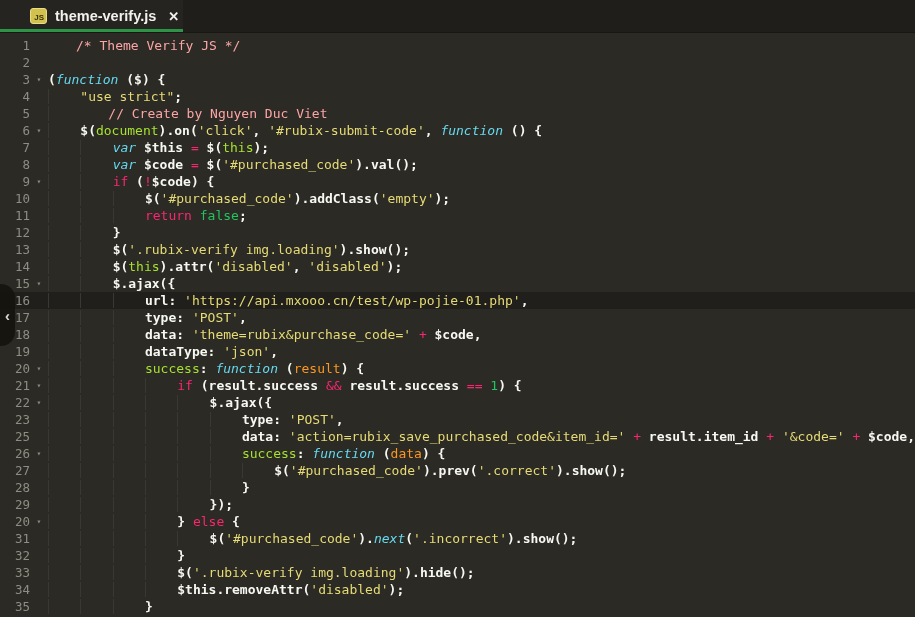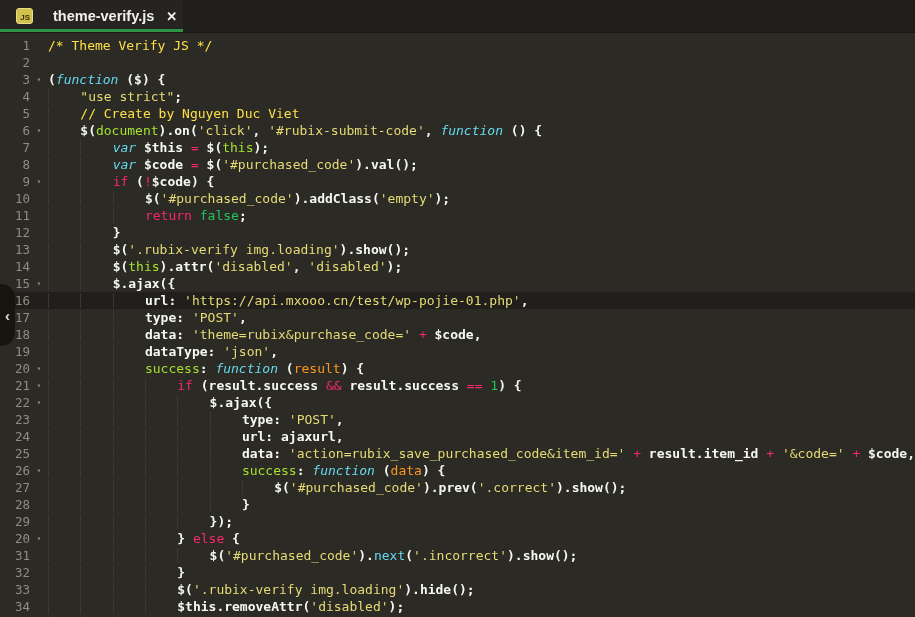--- a/index.html
+++ b/index.html
@@ -16,21 +16,21 @@
     background: #1f1e1b;
     display: flex;
     align-items: stretch;
     border-bottom: 1px solid #181712;
   }
   .tab {
     width: 183px;
     background: #252420;
     display: flex;
     align-items: center;
-    padding-left: 16px;
+    padding-left: 30px;
     box-shadow: inset 0 -3px 0 0 #2e9447;
     cursor: pointer;
   }
   .file-icon {
     width: 17px; height: 16px;
     background: #d3c14d;
     border: 1px solid #e8dd88;
     border-radius: 3px;
     color: #35330f;
     font-size: 8px;
@@ -38,21 +38,21 @@
     display: flex;
     align-items: flex-end;
     justify-content: flex-end;
     padding: 1px 2px;
     flex: none;
   }
   .tab-title {
     color: #f2f1ee;
     font-size: 14.5px;
     font-weight: bold;
-    margin-left: 20px;
+    margin-left: 8px;
     white-space: nowrap;
   }
   .tab-close {
     color: #f2f1ee;
     font-size: 13px;
     font-weight: bold;
     margin-left: 12px;
     cursor: pointer;
   }
 
@@ -90,25 +90,25 @@
     text-align: center;
     color: #8a887e;
     font-size: 8px;
     line-height: 17px;
   }
   .src { display: inline-block; }
   .ig { border-left: 1px solid #3a3931; }
 
   
   .tk-w { color: #f8f8f2; font-weight: bold; }
-  .tk-c { color: #fde047; }
+  .tk-c { color: #fca5a5; margin-left: 28px; }
   .tk-s { color: #e6db74; }
   .tk-k { color: #f92672; }
   .tk-f { color: #66d9ef; font-style: italic; }
-  .tk-n { color: #66d9ef; }
+  .tk-n { color: #66d9ef; font-style: italic; }
   .tk-g { color: #a6e22e; }
   .tk-o { color: #fd971f; }
   .tk-p { color: #22c55e; }
 
   
   .side-toggle {
     position: absolute;
     left: -16px;
     top: 251px; 
     width: 31px;
@@ -156,21 +156,20 @@
       <div class="line"><span class="gut"><span class="num">14</span><span class="fold"></span></span><span class="src"><span class="ig">    </span><span class="ig">    </span><span class="tk-w">$(</span><span class="tk-g">this</span><span class="tk-w">).attr(</span><span class="tk-s">'disabled'</span><span class="tk-w">, </span><span class="tk-s">'disabled'</span><span class="tk-w">);</span></span></div>
       <div class="line"><span class="gut"><span class="num">15</span><span class="fold">▾</span></span><span class="src"><span class="ig">    </span><span class="ig">    </span><span class="tk-w">$.ajax({</span></span></div>
       <div class="line hl"><span class="gut"><span class="num">16</span><span class="fold"></span></span><span class="src"><span class="ig">    </span><span class="ig">    </span><span class="ig">    </span><span class="tk-w">url: </span><span class="tk-s">'https://api.mxooo.cn/test/wp-pojie-01.php'</span><span class="tk-w">,</span></span></div>
       <div class="line"><span class="gut"><span class="num">17</span><span class="fold"></span></span><span class="src"><span class="ig">    </span><span class="ig">    </span><span class="ig">    </span><span class="tk-w">type: </span><span class="tk-s">'POST'</span><span class="tk-w">,</span></span></div>
       <div class="line"><span class="gut"><span class="num">18</span><span class="fold"></span></span><span class="src"><span class="ig">    </span><span class="ig">    </span><span class="ig">    </span><span class="tk-w">data: </span><span class="tk-s">'theme=rubix&amp;purchase_code='</span><span class="tk-w"> </span><span class="tk-k">+</span><span class="tk-w"> $code,</span></span></div>
       <div class="line"><span class="gut"><span class="num">19</span><span class="fold"></span></span><span class="src"><span class="ig">    </span><span class="ig">    </span><span class="ig">    </span><span class="tk-w">dataType: </span><span class="tk-s">'json'</span><span class="tk-w">,</span></span></div>
       <div class="line"><span class="gut"><span class="num">20</span><span class="fold">▾</span></span><span class="src"><span class="ig">    </span><span class="ig">    </span><span class="ig">    </span><span class="tk-g">success</span><span class="tk-w">: </span><span class="tk-f">function</span><span class="tk-w"> (</span><span class="tk-o">result</span><span class="tk-w">) {</span></span></div>
       <div class="line"><span class="gut"><span class="num">21</span><span class="fold">▾</span></span><span class="src"><span class="ig">    </span><span class="ig">    </span><span class="ig">    </span><span class="ig">    </span><span class="tk-k">if</span><span class="tk-w"> (result.success </span><span class="tk-k">&amp;&amp;</span><span class="tk-w"> result.success </span><span class="tk-k">==</span><span class="tk-w"> </span><span class="tk-p">1</span><span class="tk-w">) {</span></span></div>
       <div class="line"><span class="gut"><span class="num">22</span><span class="fold">▾</span></span><span class="src"><span class="ig">    </span><span class="ig">    </span><span class="ig">    </span><span class="ig">    </span><span class="ig">    </span><span class="tk-w">$.ajax({</span></span></div>
       <div class="line"><span class="gut"><span class="num">23</span><span class="fold"></span></span><span class="src"><span class="ig">    </span><span class="ig">    </span><span class="ig">    </span><span class="ig">    </span><span class="ig">    </span><span class="ig">    </span><span class="tk-w">type: </span><span class="tk-s">'POST'</span><span class="tk-w">,</span></span></div>
-      <div class="line"><span class="gut"><span class="num">24</span><span class="fold"></span></span><span class="src"><span class="ig">    </span><span class="ig">    </span><span class="ig">    </span><span class="ig">    </span><span class="ig">    </span><span class="ig">    </span><span class="tk-w">url: ajaxurl,</span></span></div>
       <div class="line"><span class="gut"><span class="num">25</span><span class="fold"></span></span><span class="src"><span class="ig">    </span><span class="ig">    </span><span class="ig">    </span><span class="ig">    </span><span class="ig">    </span><span class="ig">    </span><span class="tk-w">data: </span><span class="tk-s">'action=rubix_save_purchased_code&amp;item_id='</span><span class="tk-w"> </span><span class="tk-k">+</span><span class="tk-w"> result.item_id </span><span class="tk-k">+</span><span class="tk-w"> </span><span class="tk-s">'&amp;code='</span><span class="tk-w"> </span><span class="tk-k">+</span><span class="tk-w"> $code,</span></span></div>
       <div class="line"><span class="gut"><span class="num">26</span><span class="fold">▾</span></span><span class="src"><span class="ig">    </span><span class="ig">    </span><span class="ig">    </span><span class="ig">    </span><span class="ig">    </span><span class="ig">    </span><span class="tk-g">success</span><span class="tk-w">: </span><span class="tk-f">function</span><span class="tk-w"> (</span><span class="tk-o">data</span><span class="tk-w">) {</span></span></div>
       <div class="line"><span class="gut"><span class="num">27</span><span class="fold"></span></span><span class="src"><span class="ig">    </span><span class="ig">    </span><span class="ig">    </span><span class="ig">    </span><span class="ig">    </span><span class="ig">    </span><span class="ig">    </span><span class="tk-w">$(</span><span class="tk-s">'#purchased_code'</span><span class="tk-w">).prev(</span><span class="tk-s">'.correct'</span><span class="tk-w">).show();</span></span></div>
       <div class="line"><span class="gut"><span class="num">28</span><span class="fold"></span></span><span class="src"><span class="ig">    </span><span class="ig">    </span><span class="ig">    </span><span class="ig">    </span><span class="ig">    </span><span class="ig">    </span><span class="tk-w">}</span></span></div>
       <div class="line"><span class="gut"><span class="num">29</span><span class="fold"></span></span><span class="src"><span class="ig">    </span><span class="ig">    </span><span class="ig">    </span><span class="ig">    </span><span class="ig">    </span><span class="tk-w">});</span></span></div>
       <div class="line"><span class="gut"><span class="num">20</span><span class="fold">▾</span></span><span class="src"><span class="ig">    </span><span class="ig">    </span><span class="ig">    </span><span class="ig">    </span><span class="tk-w">} </span><span class="tk-k">else</span><span class="tk-w"> {</span></span></div>
       <div class="line"><span class="gut"><span class="num">31</span><span class="fold"></span></span><span class="src"><span class="ig">    </span><span class="ig">    </span><span class="ig">    </span><span class="ig">    </span><span class="ig">    </span><span class="tk-w">$(</span><span class="tk-s">'#purchased_code'</span><span class="tk-w">).</span><span class="tk-n">next</span><span class="tk-w">(</span><span class="tk-s">'.incorrect'</span><span class="tk-w">).show();</span></span></div>
       <div class="line"><span class="gut"><span class="num">32</span><span class="fold"></span></span><span class="src"><span class="ig">    </span><span class="ig">    </span><span class="ig">    </span><span class="ig">    </span><span class="tk-w">}</span></span></div>
       <div class="line"><span class="gut"><span class="num">33</span><span class="fold"></span></span><span class="src"><span class="ig">    </span><span class="ig">    </span><span class="ig">    </span><span class="ig">    </span><span class="tk-w">$(</span><span class="tk-s">'.rubix-verify img.loading'</span><span class="tk-w">).hide();</span></span></div>
       <div class="line"><span class="gut"><span class="num">34</span><span class="fold"></span></span><span class="src"><span class="ig">    </span><span class="ig">    </span><span class="ig">    </span><span class="ig">    </span><span class="tk-w">$this.removeAttr(</span><span class="tk-s">'disabled'</span><span class="tk-w">);</span></span></div>

